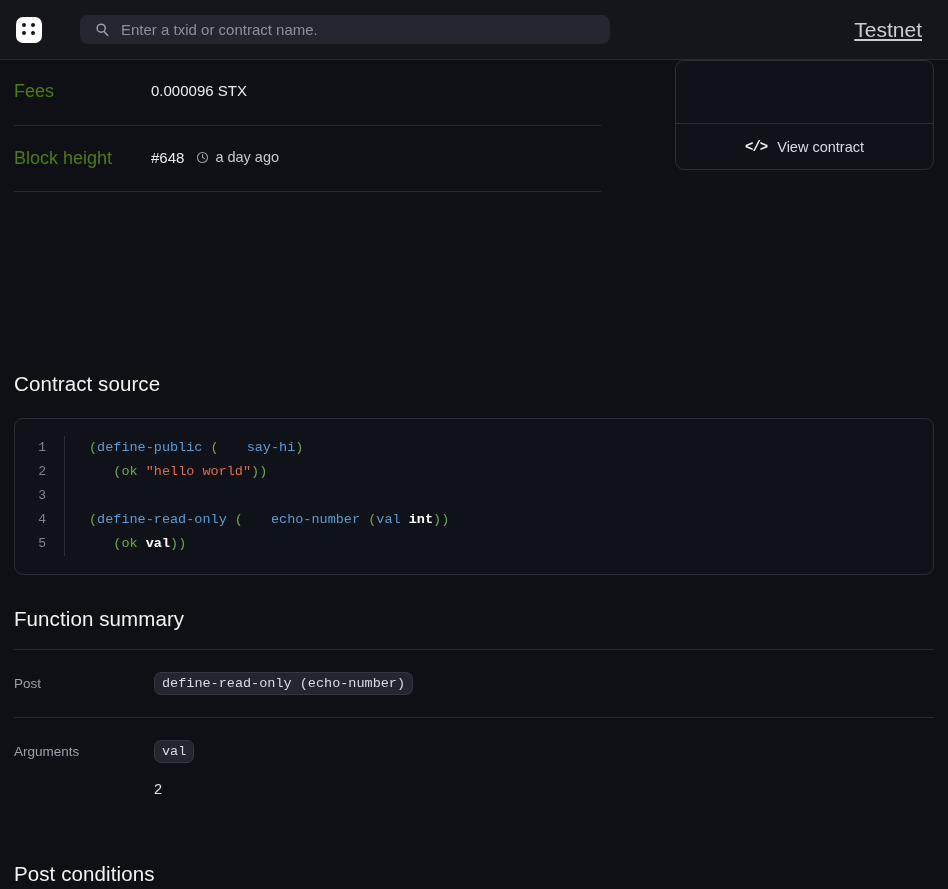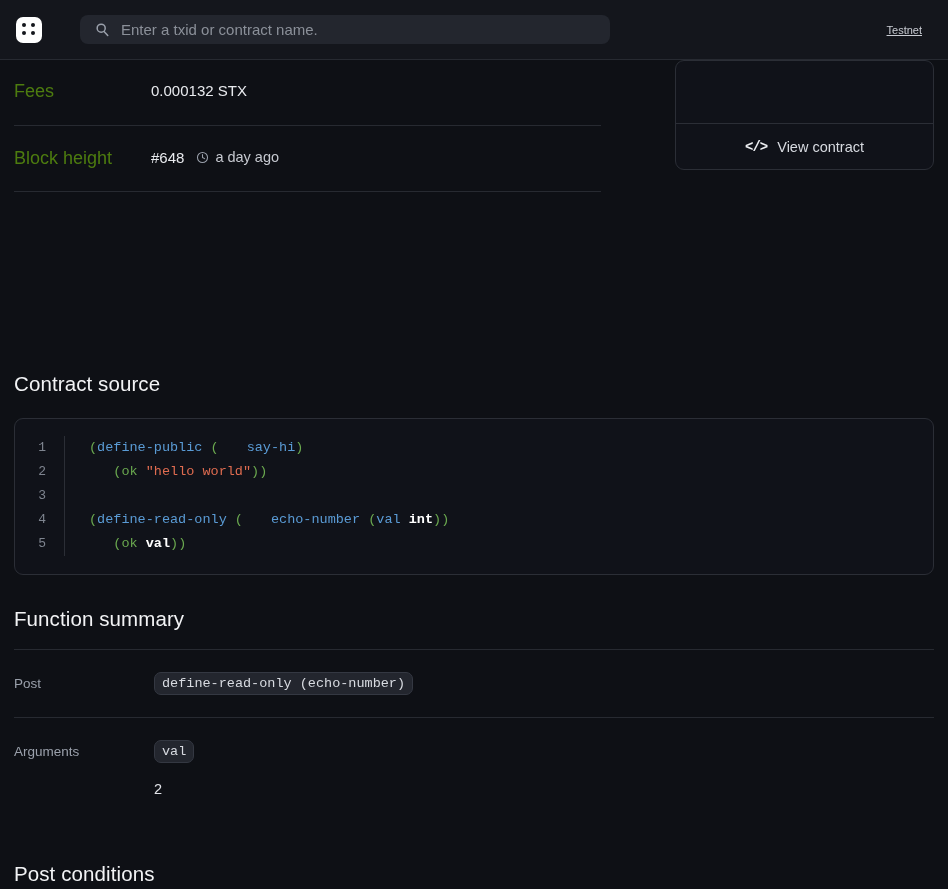--- a/index.html
+++ b/index.html
@@ -73,21 +73,21 @@
     font-size: 15px;
   }
   .searchwrap input::placeholder { color: #8b9099; }
 
   .network {
     position: absolute;
     right: 26px;
     top: 50%;
     transform: translateY(-50%);
     color: #c9ccd3;
-    font-size: 11px;
+    font-size: 21px;
     cursor: pointer;
     text-decoration: underline;
   }
 
   
   .page { position: relative; height: 830px; }
 
   .divider { height: 1px; background: #272a31; }
 
   
@@ -282,21 +282,21 @@
 </div>
 
 <div class="page">
 
   <div class="divider"></div>
 
   <div class="details">
 
     <div class="drow">
       <div class="lbl">Fees</div>
-      <div class="val">0.000132 STX</div>
+      <div class="val">0.000096 STX</div>
     </div>
 
     <div class="drow">
       <div class="lbl">Block height</div>
       <div class="val">
         <span class="bh-num">#648</span>
         <span class="timeago">
           <span class="clock">
             <svg width="13" height="13" viewBox="0 0 16 16" fill="none" stroke="currentColor" stroke-width="1.3">
               <circle cx="8" cy="8" r="6.2"></circle>

